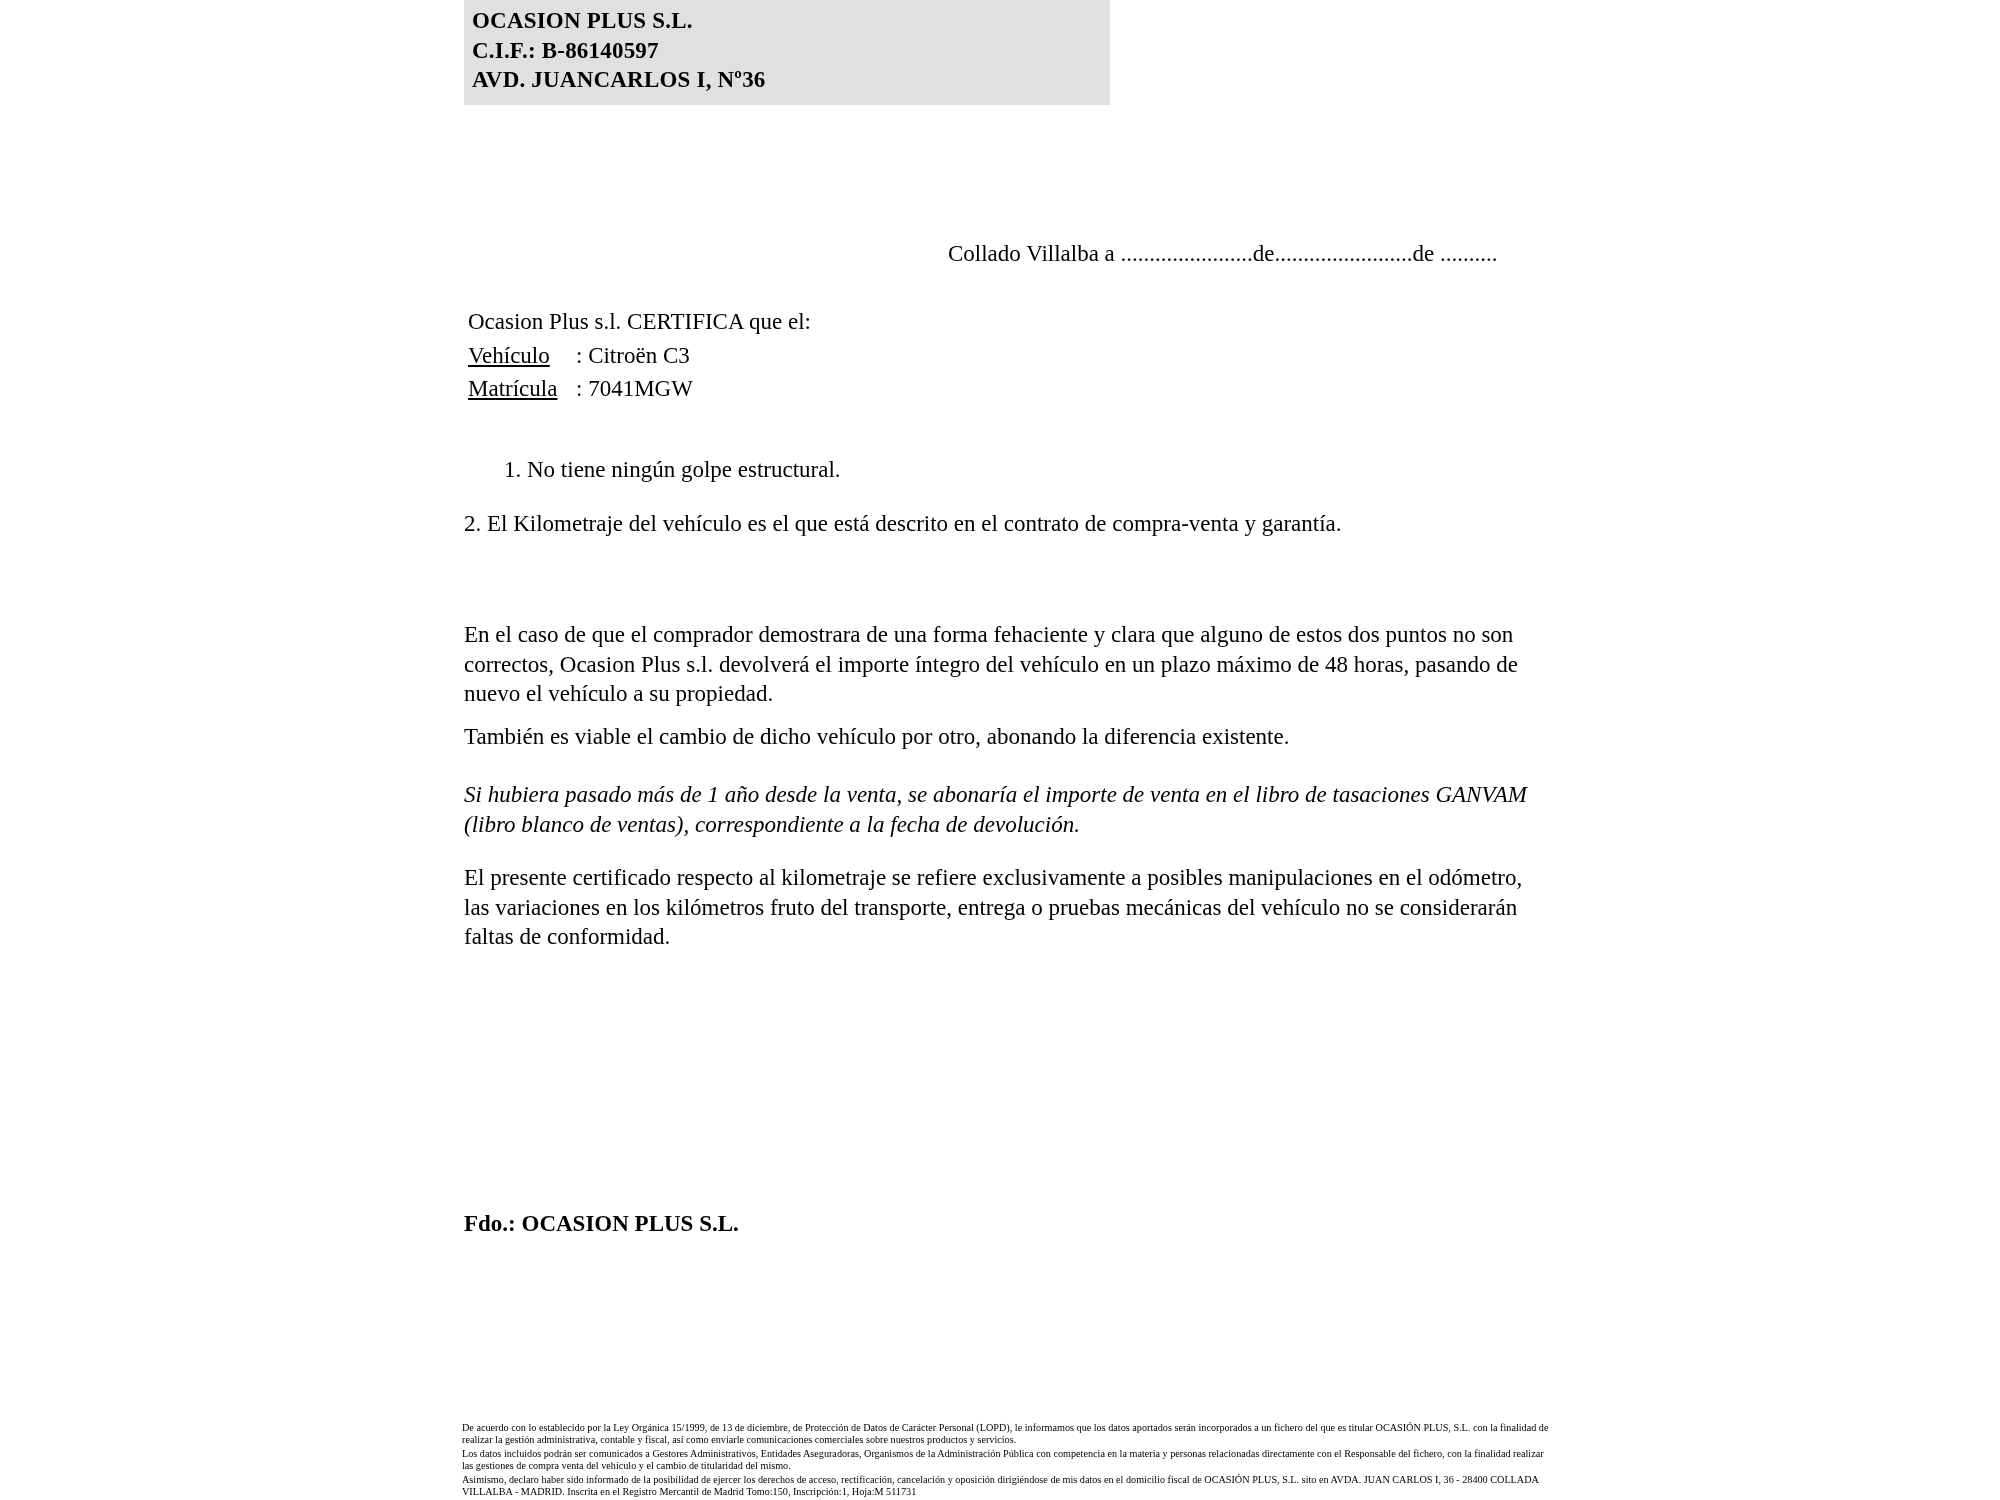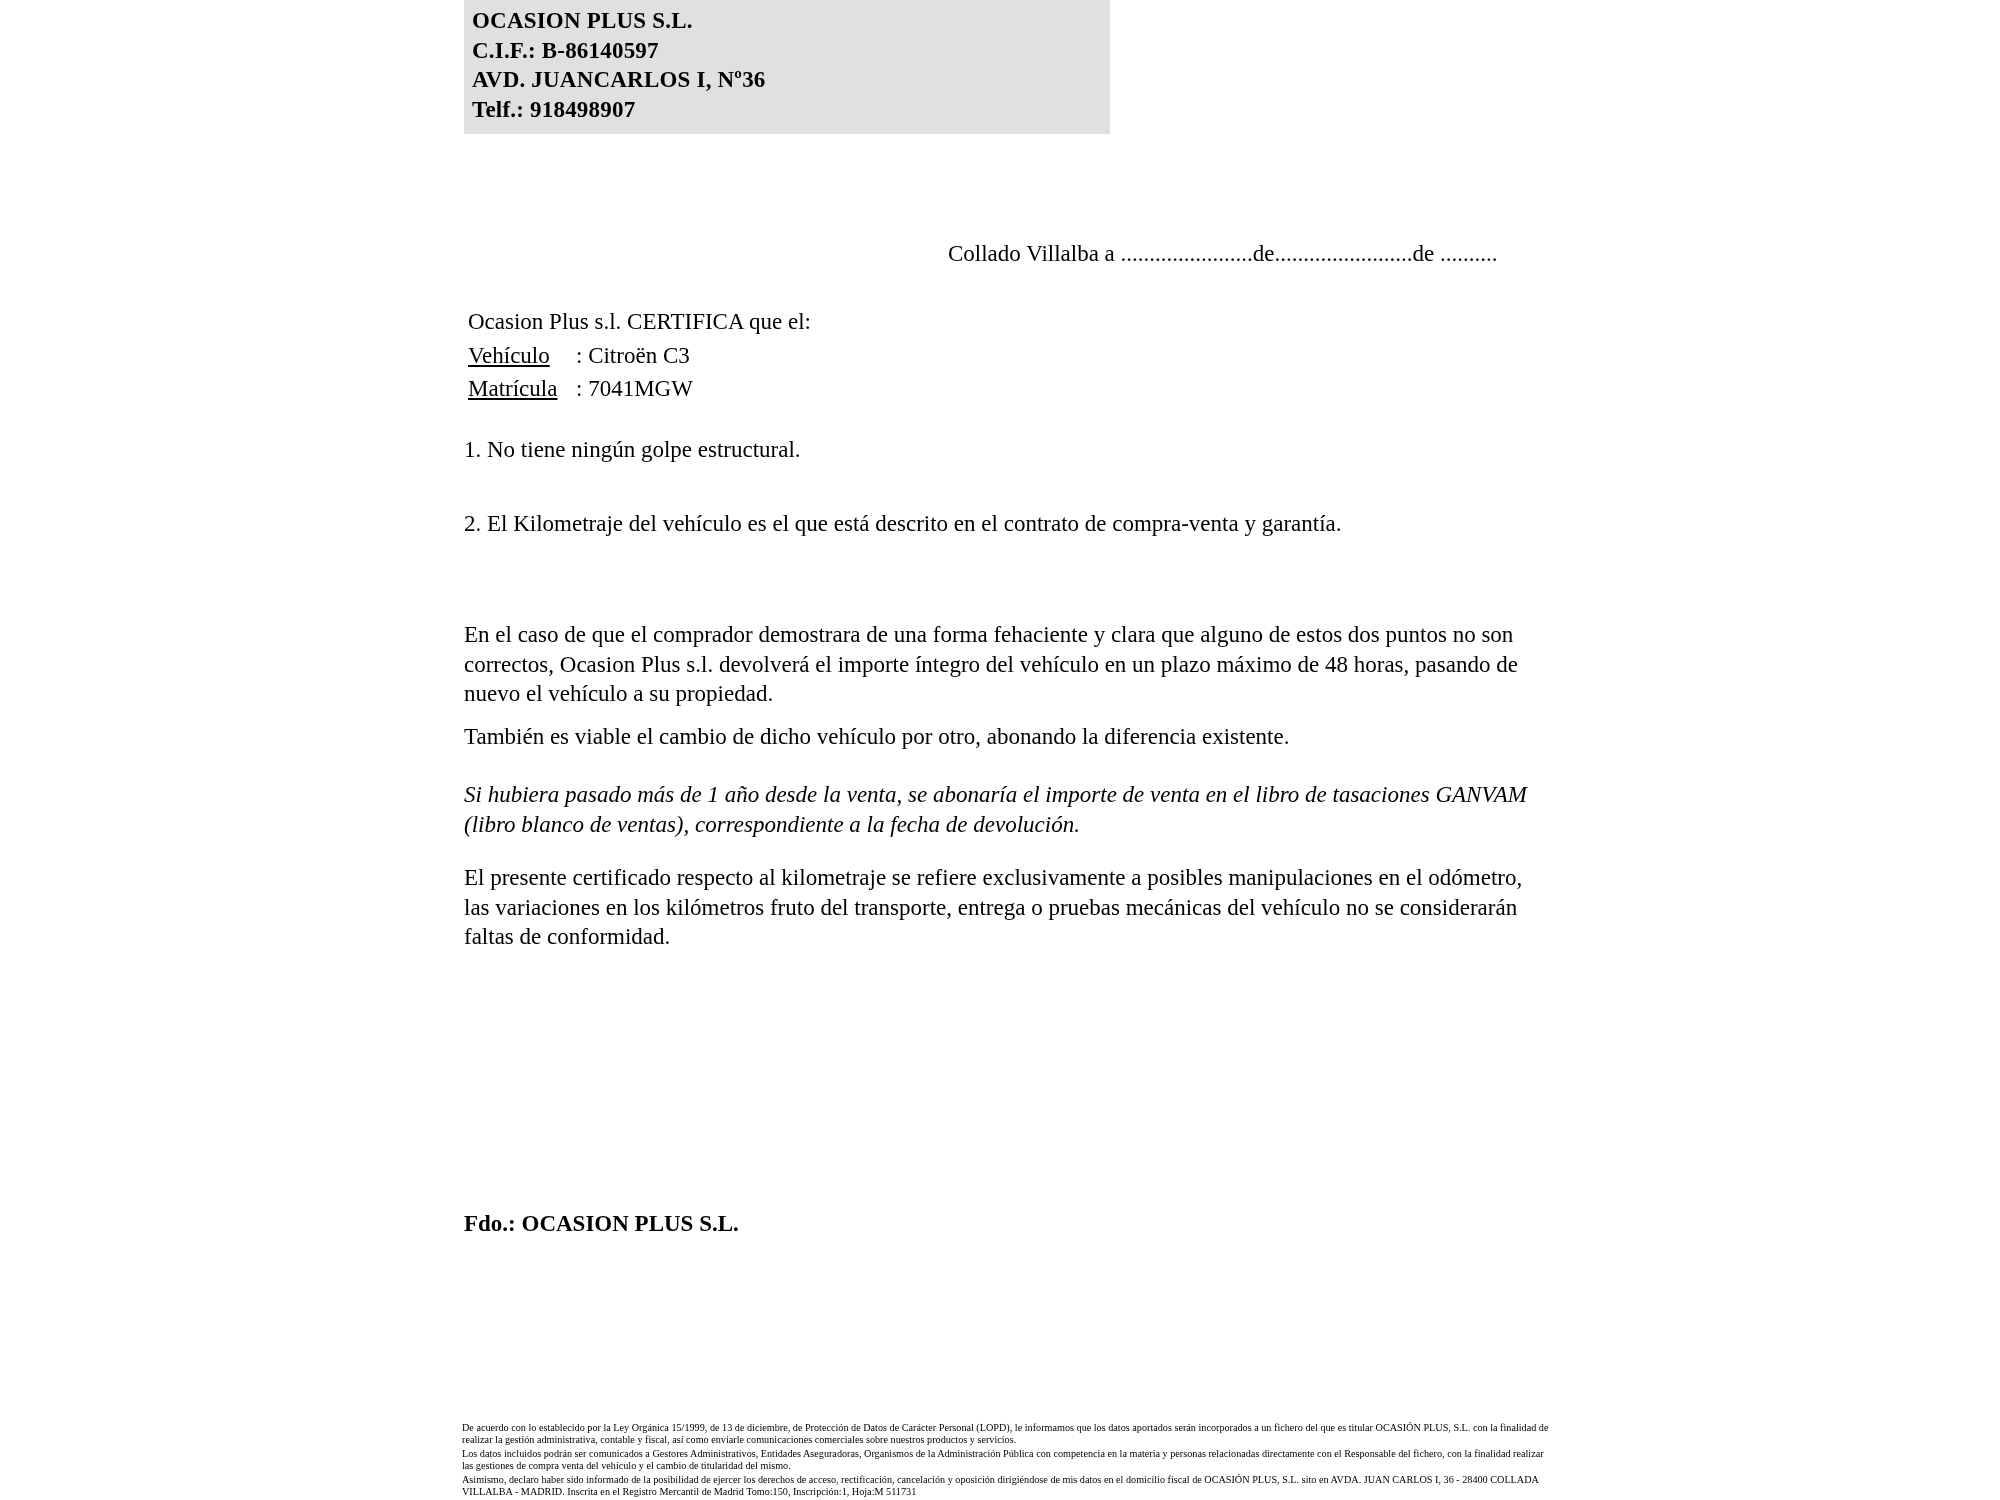--- a/index.html
+++ b/index.html
@@ -71,21 +71,21 @@
   }
 
   
   .point {
     position: absolute;
     left: 464px;
     font-size: 23px;
     line-height: 28px;
     white-space: nowrap;
   }
-  .point-1 { top: 436px; }
+  .point-1 { top: 456px; margin-left: 40px; }
   .point-2 { top: 510px; }
 
   
   .para {
     position: absolute;
     left: 464px;
     width: 1075px;
     font-size: 23px;
     line-height: 29.5px;
   }
@@ -121,21 +121,20 @@
 </style>
 </head>
 <body>
 
 <div class="page">
 
   <div class="letterhead">
     <div class="lh-line">OCASION PLUS S.L.</div>
     <div class="lh-line">C.I.F.: B-86140597</div>
     <div class="lh-line">AVD. JUANCARLOS I, Nº36</div>
-    <div class="lh-line">Telf.: 918498907</div>
   </div>
 
   <div class="date-line">Collado Villalba a .......................de........................de ..........</div>
 
   <div class="certifies">
     <div class="row">Ocasion Plus s.l. CERTIFICA que el:</div>
     <div class="row">
       <span class="field-key lbl-underline">Vehículo</span><span>:</span>&nbsp;<span>Citroën C3</span>
     </div>
     <div class="row">

